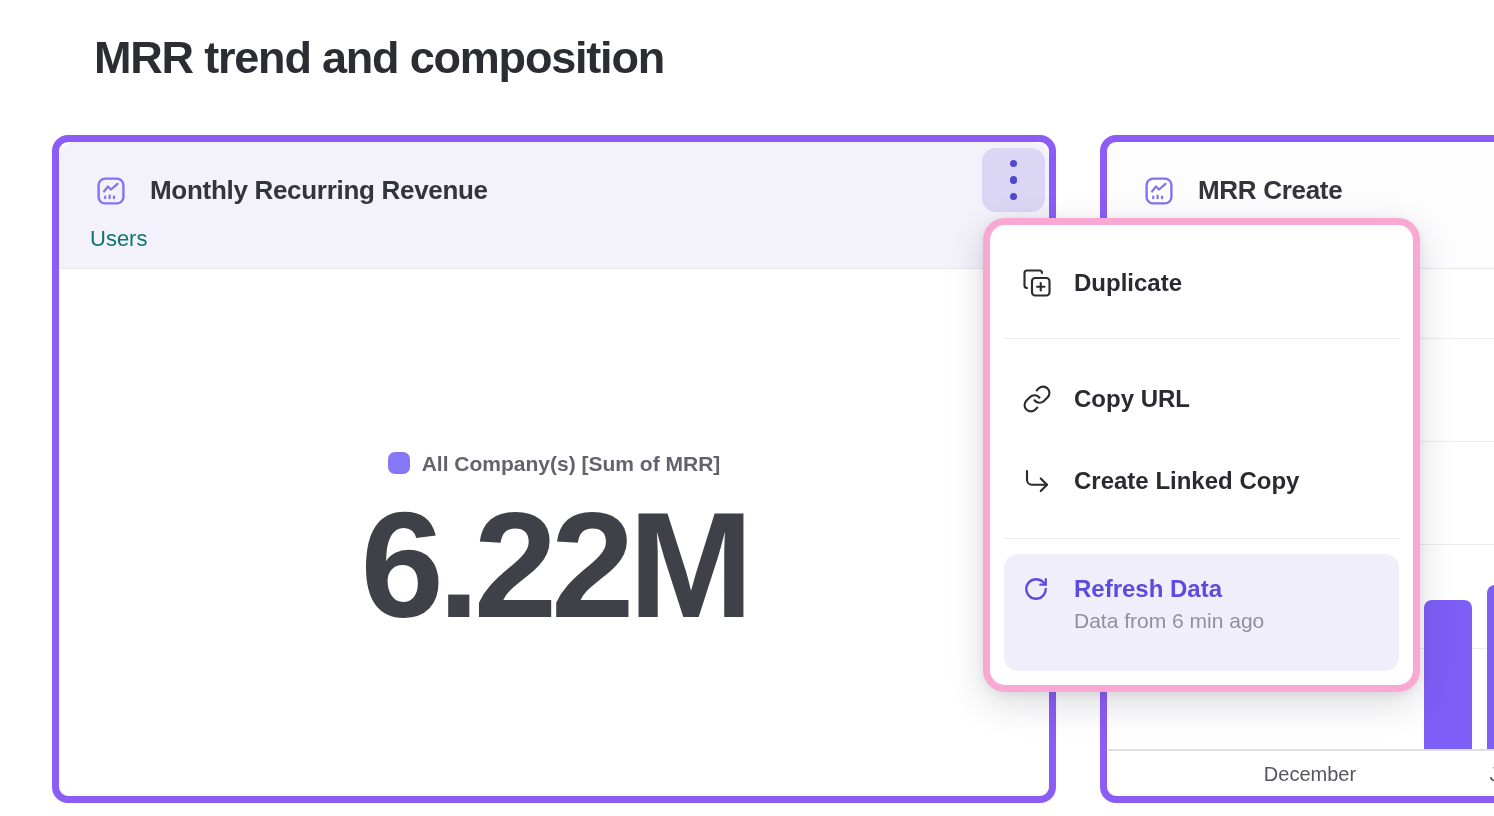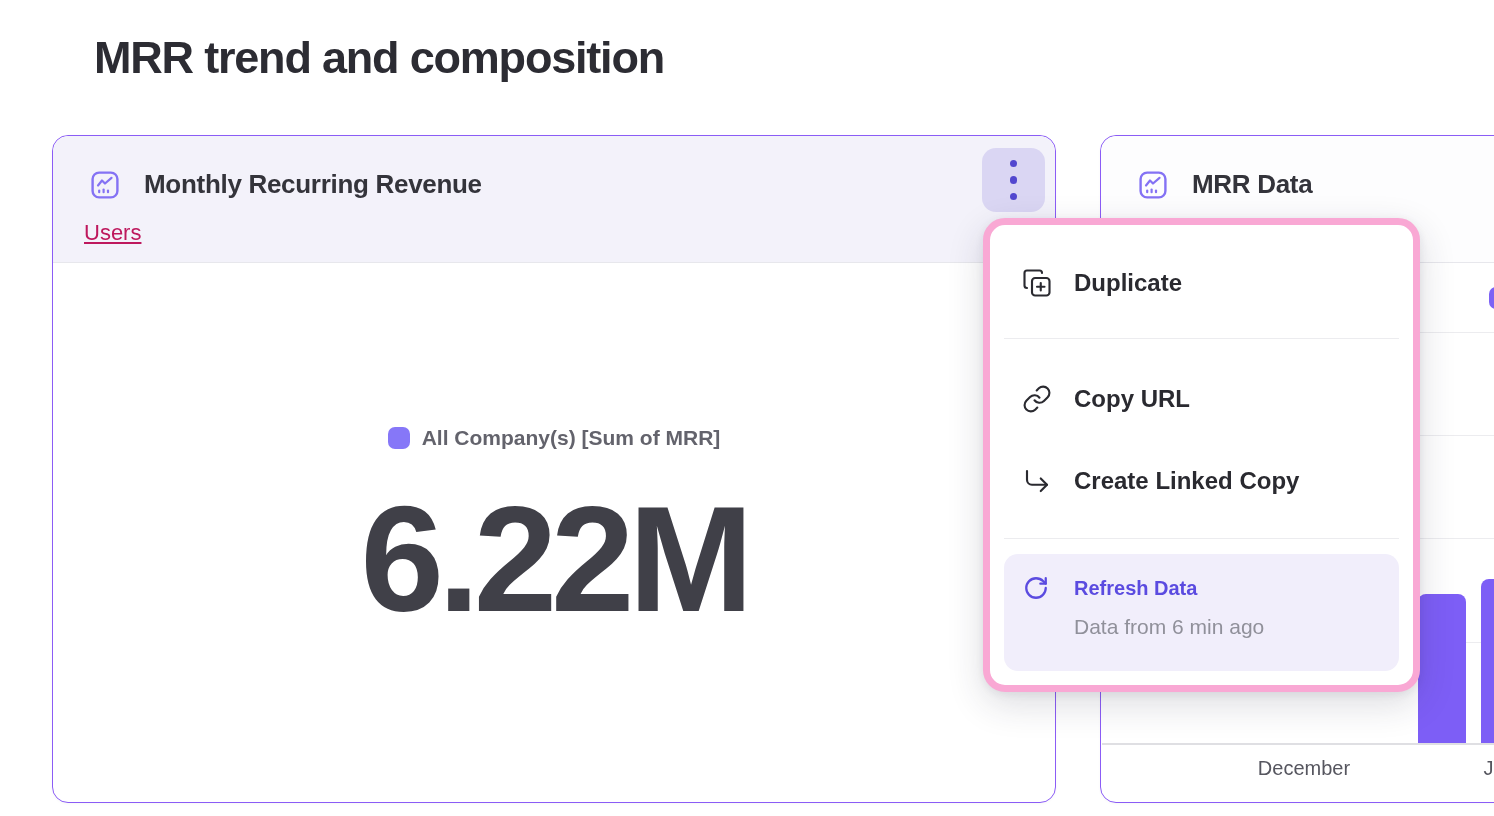--- a/index.html
+++ b/index.html
@@ -5,37 +5,37 @@
   * { margin:0; padding:0; box-sizing:border-box; }
   html,body { width:1494px; height:816px; background:#ffffff; overflow:hidden;
     font-family:"Liberation Sans","DejaVu Sans",sans-serif; }
   #app { position:relative; width:1494px; height:816px; background:#fff; }
 
   .page-title { position:absolute; left:94px; top:32px; font-size:45px; font-weight:800;
     letter-spacing:-1.2px; color:#2c2c33; }
 
   
   .card { position:absolute; top:135px; height:668px; background:#fff;
-    border:1px solid #8b5cf6; border-radius:16px; box-shadow:0 1px 3px rgba(0,0,0,0.03); }
+    border:7px solid #8b5cf6; border-radius:16px; box-shadow:0 1px 3px rgba(0,0,0,0.03); }
   .card-left  { left:52px;  width:1004px; }
   .card-right { left:1100px; width:470px; }
 
   .card-header { position:relative; height:127px; padding:29px 30px 0 31px;
     border-bottom:1px solid #e7e7ec; border-radius:16px 16px 0 0; }
   .card-left  .card-header { background:#f3f2fa; }
   .card-right .card-header { background:#fdfdfe; }
   .card-title-row { display:flex; align-items:center; margin-left:7px; margin-top:4px; }
   .chart-badge { width:28px; height:28px; flex:0 0 28px; }
   .card-title { margin-left:25px; font-size:26px; font-weight:700; letter-spacing:-0.3px; color:#34343b; }
-  .card-subtitle { margin-top:20px; font-size:22px; color:#be185d;text-decoration:underline; }
+  .card-subtitle { margin-top:20px; font-size:22px; color:#0f766e; }
 
   
   .bignum-body { position:relative; height:540px; }
-  .legend-row { position:absolute; top:163px; left:0; width:100%;
-    display:flex; align-items:center; justify-content:center; }
+  .legend-row { position:absolute; top:183px; left:0; width:100%;
+    display:flex; justify-content:center; }
   .legend-swatch { width:22px; height:22px; border-radius:7px; background:#8677f8; }
   .legend-label { margin-left:12px; font-size:21px; font-weight:600; color:#63636c; }
   .big-number { position:absolute; top:221px; left:0; width:100%; text-align:center;
     font-size:150px; line-height:1; font-weight:700; letter-spacing:-6px; color:#404048; }
 
   
   .kebab-btn { position:absolute; left:982px; top:148px; width:63px; height:64px;
     border-radius:14px; background:#dad6f3; display:flex; flex-direction:column;
     align-items:center; justify-content:center; gap:9px; cursor:pointer; }
   .kebab-btn .dot { width:7.5px; height:7.5px; border-radius:50%; background:#5247cf; }
@@ -48,22 +48,22 @@
   .menu-item { height:82px; display:flex; align-items:center; padding:0 40px 0 32px; cursor:pointer; }
   .menu-icon { width:30px; height:30px; flex:0 0 30px; color:#2a2a30; }
   .menu-label { margin-left:22px; font-size:24px; font-weight:600; color:#2a2a30; }
   .menu-chevron { margin-left:auto; width:22px; height:22px; color:#36363d; }
   .menu-divider { height:1px; background:#ececef; margin:14px 14px 19px; }
   .menu-divider.second { margin:16px 14px 15px; }
   .refresh-block { margin:0 14px; height:117px; border-radius:14px; background:#f1eefb;
     padding:21px 18px 0 19px; cursor:pointer; }
   .refresh-row { display:flex; align-items:center; }
   .refresh-icon { width:26px; height:26px; flex:0 0 26px; color:#5b4be0; }
-  .refresh-title { margin-left:25px; font-size:20px; font-weight:700; color:#5b4be0; }
-  .refresh-sub { margin-top:14px; padding-left:51px; font-size:21px; color:#90909a; }
+  .refresh-title { margin-left:25px; font-size:24px; font-weight:700; color:#5b4be0; }
+  .refresh-sub { margin-top:6px; padding-left:51px; font-size:21px; color:#90909a; }
 
   
   .trend-body { position:relative; height:540px; }
   .gridline { position:absolute; left:1px; right:1px; height:1px; background:#ececef; }
   .axis-line { position:absolute; left:1px; right:1px; height:1.5px; background:#dfdfe3; }
   .trend-legend-swatch { position:absolute; left:388px; top:24px; width:22px; height:22px;
     border-radius:7px; background:#7d62f5; }
   .bar { position:absolute; background:#7d5ef6; border-radius:8px 8px 0 0; }
   .x-label { position:absolute; top:494px; width:160px; text-align:center;
     font-size:20px; color:#56565f; }
@@ -107,21 +107,21 @@
   <div class="card card-right">
     <div class="card-header">
       <div class="card-title-row">
         <svg class="chart-badge" viewBox="0 0 28 28" fill="none">
           <rect x="1.6" y="1.6" width="24.8" height="24.8" rx="6.5" stroke="#8472f4" stroke-width="2.4"></rect>
           <polyline points="7,14.5 11,9.5 14,12.5 20.5,6.8" stroke="#8472f4" stroke-width="2.2" stroke-linecap="round" stroke-linejoin="round"></polyline>
           <line x1="8.2" y1="19.5" x2="8.2" y2="21.2" stroke="#8472f4" stroke-width="2.2" stroke-linecap="round"></line>
           <line x1="12.6" y1="18.6" x2="12.6" y2="21.2" stroke="#8472f4" stroke-width="2.2" stroke-linecap="round"></line>
           <line x1="17" y1="19.5" x2="17" y2="21.2" stroke="#8472f4" stroke-width="2.2" stroke-linecap="round"></line>
         </svg>
-        <div class="card-title">MRR Data</div>
+        <div class="card-title">MRR Create</div>
       </div>
     </div>
     <div class="trend-body">
       <div class="gridline" style="top:69px"></div>
       <div class="gridline" style="top:172px"></div>
       <div class="gridline" style="top:275px"></div>
       <div class="gridline" style="top:379px"></div>
       <div class="axis-line" style="top:480px"></div>
       <div class="trend-legend-swatch"></div>
       <div class="bar" id="trend-bar-0" style="left: 317px; width: 48px; height: 149px; top: 331px;"></div>

